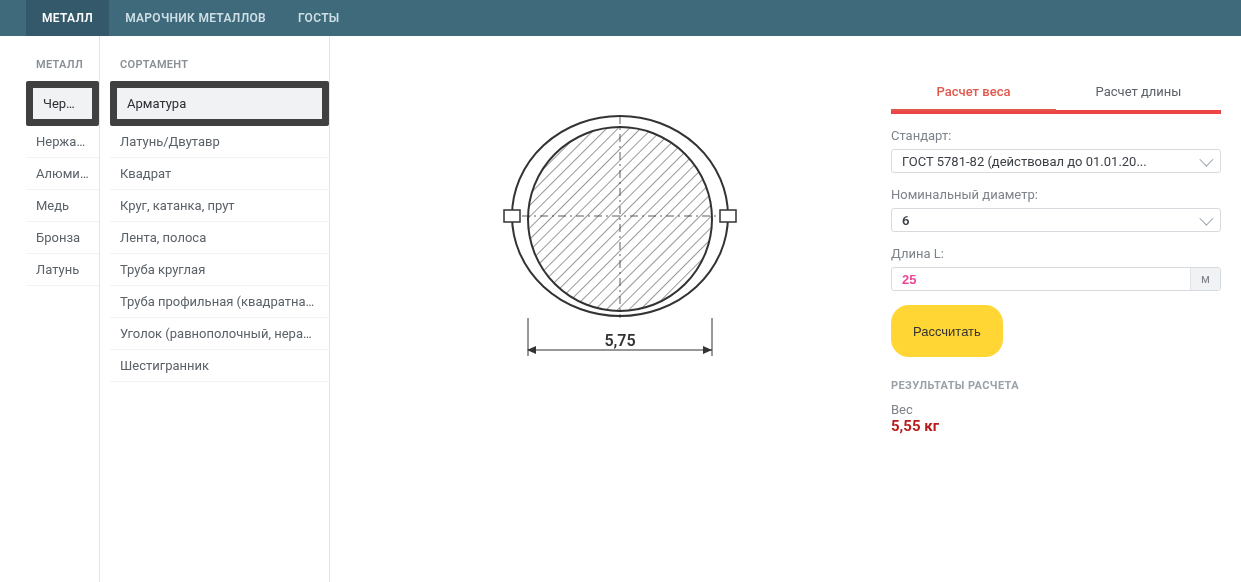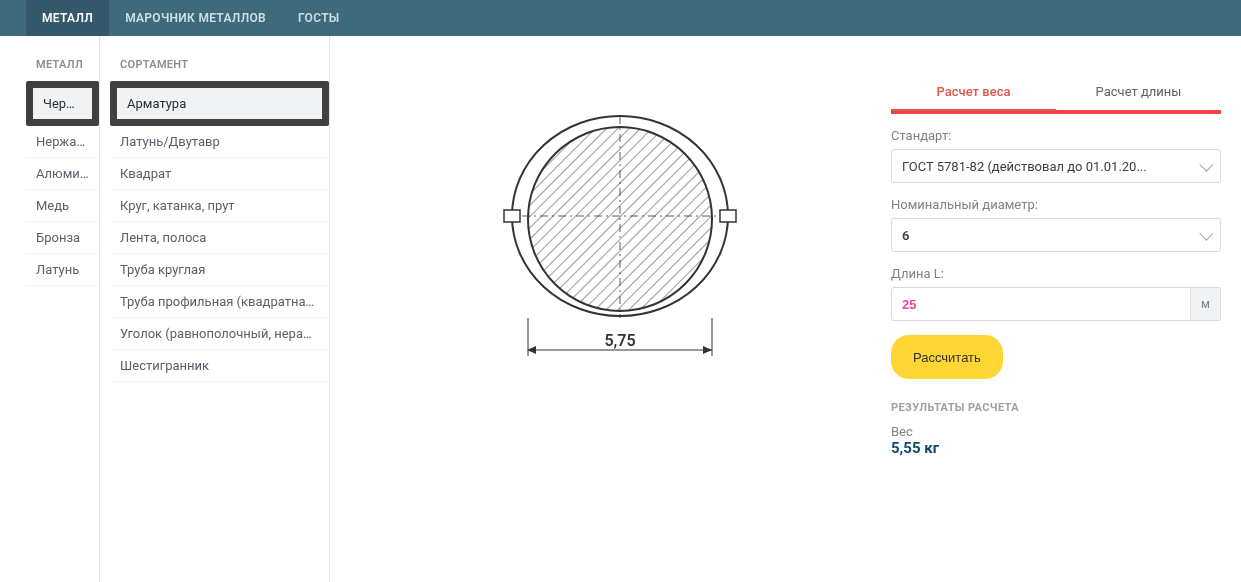--- a/index.html
+++ b/index.html
@@ -104,21 +104,21 @@
     padding-top: 14px;
   }
   .lbl {
     color: #7d838a;
     font-size: 13px;
     margin-bottom: 6px;
   }
   .select, .numfield {
     border: 1px solid #d7dbe0;
     border-radius: 3px;
-    height: 34px;
+    height: 24px;
     display: flex;
     align-items: center;
     padding: 0 10px;
     font-size: 13px;
     color: #3a3f45;
     margin-bottom: 14px;
     position: relative;
     background: #fff;
   }
   .select span.val {
@@ -152,36 +152,36 @@
     padding: 0 10px;
     margin-right: -10px;
     color: #7d838a;
     font-size: 12px;
     border-radius: 0 3px 3px 0;
   }
   .btn {
     background: #ffd633;
     border: none;
     border-radius: 18px;
-    height: 44px;
+    height: 52px;
     padding: 0 22px;
     font-size: 13px;
     font-weight: 500;
     color: #333;
     cursor: pointer;
   }
   .results-head {
     color: #9aa1a8;
     font-size: 11px;
     font-weight: 700;
     letter-spacing: 0.4px;
     margin: 22px 0 10px;
   }
   .res-lbl { color: #7d838a; font-size: 13px; }
-  .res-val { color: #0c4a6e; font-size: 15px; font-weight: 700; }
+  .res-val { color: #b91c1c; font-size: 15px; font-weight: 700; }
 </style>
 </head>
 <body>
 
 <div class="topnav">
   <div class="topnav-item active">МЕТАЛЛ</div>
   <div class="topnav-item">МАРОЧНИК МЕТАЛЛОВ</div>
   <div class="topnav-item">ГОСТЫ</div>
 </div>
 

